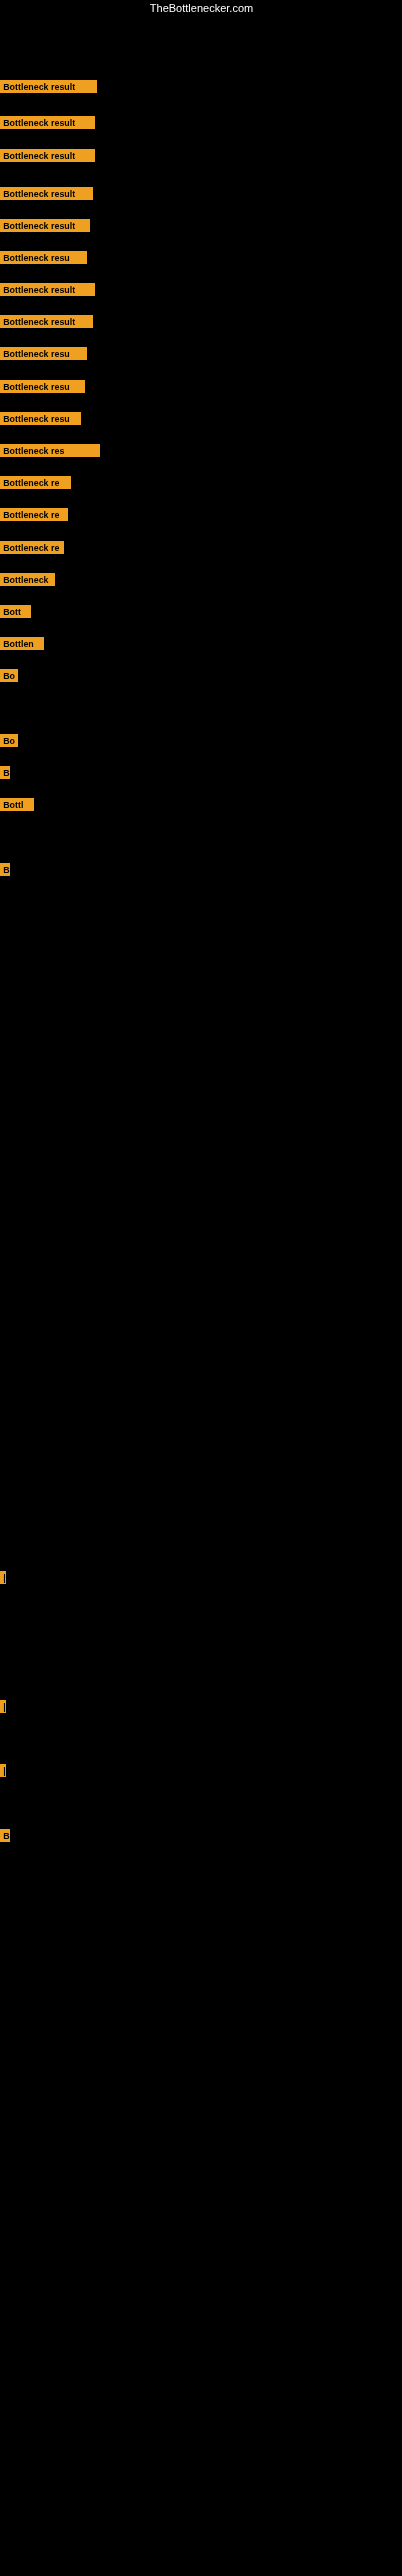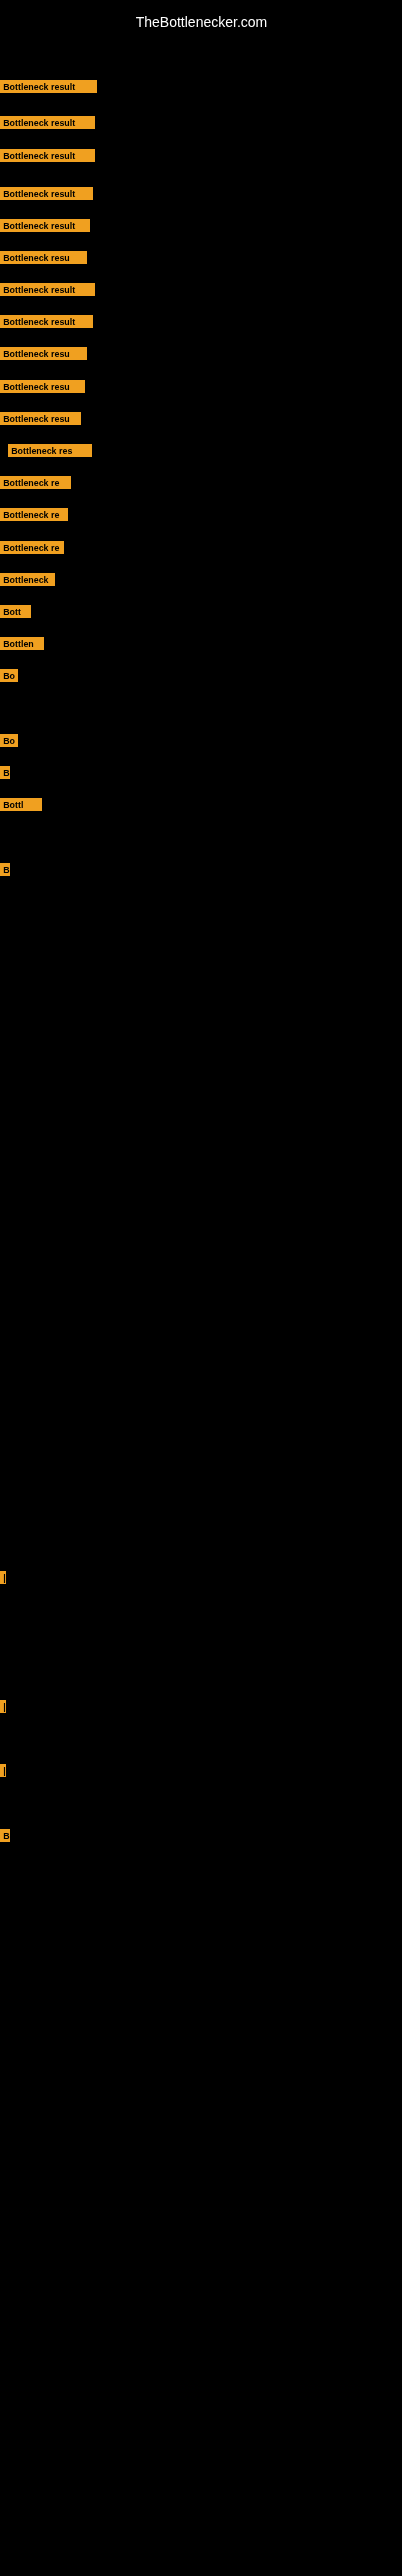--- a/index.html
+++ b/index.html
@@ -9,26 +9,26 @@
     }
     body {
       background-color: #000000;
       width: 403px;
       min-height: 2576px;
       font-family: Arial, sans-serif;
       position: relative;
     }
     .site-title {
       position: absolute;
-      top: 14px;
+      top: 2px;
       left: 0;
       right: 0;
       text-align: center;
       color: #ffffff;
-      font-size: 14px;
+      font-size: 11px;
       font-weight: normal;
     }
     .bottleneck-badge {
       position: absolute;
       background-color: #f0a020;
       color: #000000;
       font-size: 8.9px;
       font-weight: bold;
       padding: 1.6px 3.2px;
       white-space: nowrap;
@@ -46,30 +46,30 @@
     <div class="bottleneck-badge" style="top: 81px; left: 0px; width: 95px;">Bottleneck result</div>
     <div class="bottleneck-badge" style="top: 114px; left: 0px; width: 95px;">Bottleneck result</div>
     <div class="bottleneck-badge" style="top: 152px; left: 0px; width: 93px;">Bottleneck result</div>
     <div class="bottleneck-badge" style="top: 184px; left: 0px; width: 90px;">Bottleneck result</div>
     <div class="bottleneck-badge" style="top: 216px; left: 0px; width: 87px;">Bottleneck resu</div>
     <div class="bottleneck-badge" style="top: 248px; left: 0px; width: 95px;">Bottleneck result</div>
     <div class="bottleneck-badge" style="top: 280px; left: 0px; width: 93px;">Bottleneck result</div>
     <div class="bottleneck-badge" style="top: 312px; left: 0px; width: 87px;">Bottleneck resu</div>
     <div class="bottleneck-badge" style="top: 345px; left: 0px; width: 85px;">Bottleneck resu</div>
     <div class="bottleneck-badge" style="top: 377px; left: 0px; width: 81px;">Bottleneck resu</div>
-    <div class="bottleneck-badge" style="top: 409px; left: 8px; width: 84px;">Bottleneck res</div>
+    <div class="bottleneck-badge" style="top: 409px; left: 0px; width: 100px;">Bottleneck res</div>
     <div class="bottleneck-badge" style="top: 441px; left: 0px; width: 71px;">Bottleneck re</div>
     <div class="bottleneck-badge" style="top: 473px; left: 0px; width: 68px;">Bottleneck re</div>
     <div class="bottleneck-badge" style="top: 506px; left: 0px; width: 64px;">Bottleneck re</div>
     <div class="bottleneck-badge" style="top: 538px; left: 0px; width: 55px;">Bottleneck</div>
     <div class="bottleneck-badge" style="top: 570px; left: 0px; width: 31px;">Bott</div>
     <div class="bottleneck-badge" style="top: 602px; left: 0px; width: 44px;">Bottlen</div>
     <div class="bottleneck-badge" style="top: 634px; left: 0px; width: 17.7px;">Bo</div>
     <div class="bottleneck-badge" style="top: 699px; left: 0px; width: 17.7px;">Bo</div>
     <div class="bottleneck-badge" style="top: 731px; left: 0px; width: 9.7px;">B</div>
-    <div class="bottleneck-badge" style="top: 763px; left: 0px; width: 42px;">Bottl</div>
+    <div class="bottleneck-badge" style="top: 763px; left: 0px; width: 34px;">Bottl</div>
     <div class="bottleneck-badge" style="top: 828px; left: 0px; width: 9.7px;">B</div>
     <div class="bottleneck-badge" style="top: 1536px; left: 0px; width: 6.4px;">|</div>
     <div class="bottleneck-badge" style="top: 1665px; left: 0px; width: 6.4px;">|</div>
     <div class="bottleneck-badge" style="top: 1729px; left: 0px; width: 6.4px;">|</div>
     <div class="bottleneck-badge" style="top: 1794px; left: 0px; width: 9.7px;">B</div>
   </div>
 
 
 </body></html>

